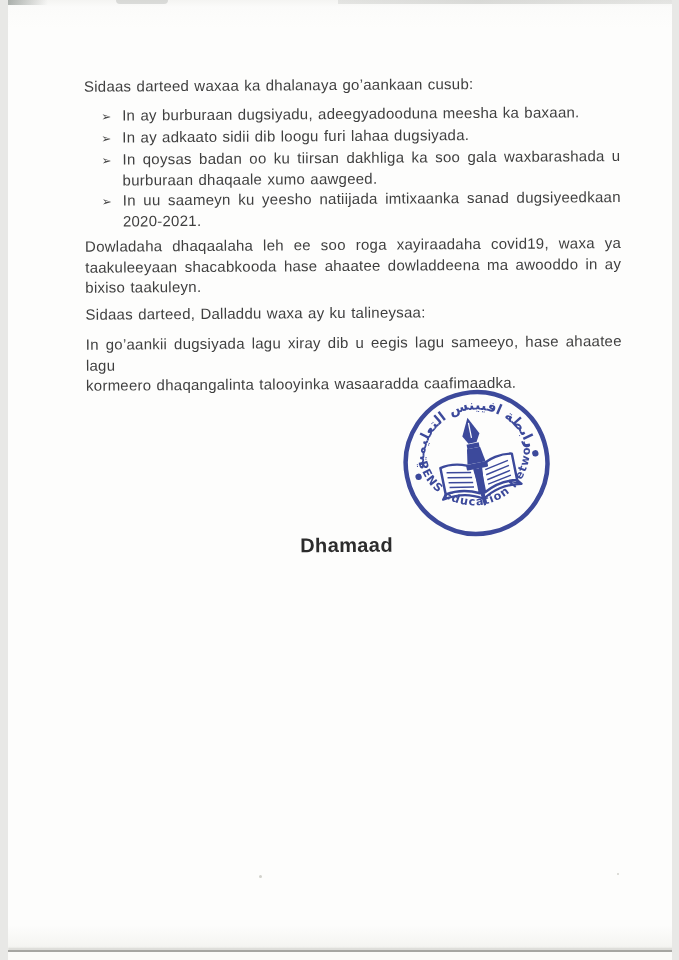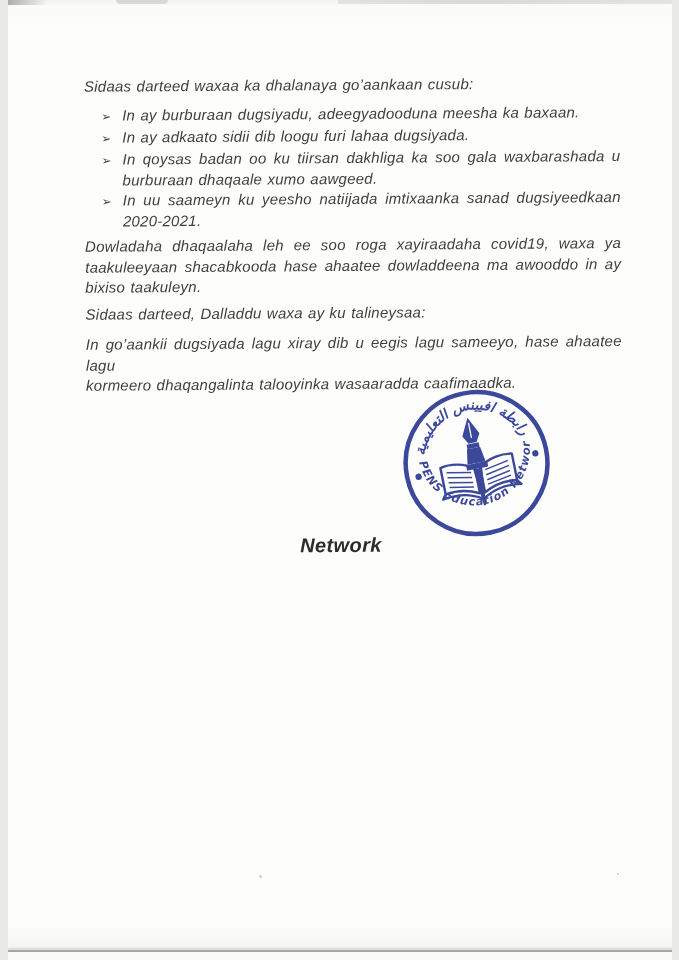--- a/index.html
+++ b/index.html
@@ -2,21 +2,20 @@
 <html><head>
 <meta charset="utf-8">
 <style>
   html,body { margin:0; padding:0; background:#e8e8e6; }
   .page {
     position:relative; width:664px; height:960px; margin:0 auto;
     background:linear-gradient(180deg,#f4f4f2 0px,#fbfbfa 7px,#fdfdfc 28px,#fdfdfc 925px,#f5f5f2 946px,#fbfbf9 960px);
     overflow:hidden;
     font-family:"Liberation Sans", sans-serif;
     color:#3e3e3e;
-    font-style:italic;
   }
   .content { position:absolute; inset:0; transform:rotate(-0.4deg); transform-origin:50% 40%; }
   .body-text { font-size:15px; line-height:20.5px; letter-spacing:0.25px; word-spacing:0.8px; color:#3f3f3f; }
   .abs { position:absolute; }
   .stretch { text-align:justify; text-align-last:justify; text-justify:inter-word; }
 
   .intro       { left:78px; top:75px;  width:536px; }
   .bullet-list { left:95px; top:104px; width:519px; }
   .para-support{ left:78px; top:235px; width:536px; }
   .para-reco-intro { left:78px; top:303px; width:536px; }
@@ -143,21 +142,21 @@
           <path d="M75,30 L83.5,47 L79,55 L71,55 L66.5,47 Z"></path>
           <path d="M75,35 L75,50" stroke="#ffffff" stroke-width="1.2" fill="none"></path>
           <rect x="69" y="55.5" width="12" height="4.5"></rect>
           <path d="M68.5,60 L81.5,60 L84,75 L66,75 Z"></path>
           <rect x="64.5" y="75" width="21" height="5.5" rx="1"></rect>
           <path d="M70.5,80.5 L79.5,80.5 L76,117 L74,117 Z"></path>
         </g>
       </svg>
     </div>
 
-    <div class="abs closing">Network</div>
+    <div class="abs closing">Dhamaad</div>
 
   </div>
 
   <div class="bottom-line"></div>
   <div class="bottom-strip"></div>
   <div class="speck speck-1"></div>
   <div class="speck speck-2"></div>
 
 </div>
 

